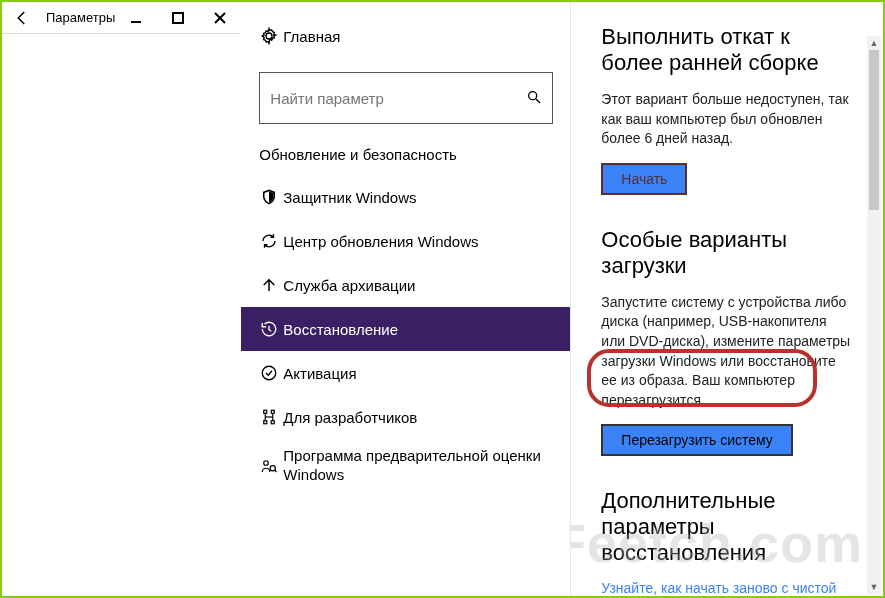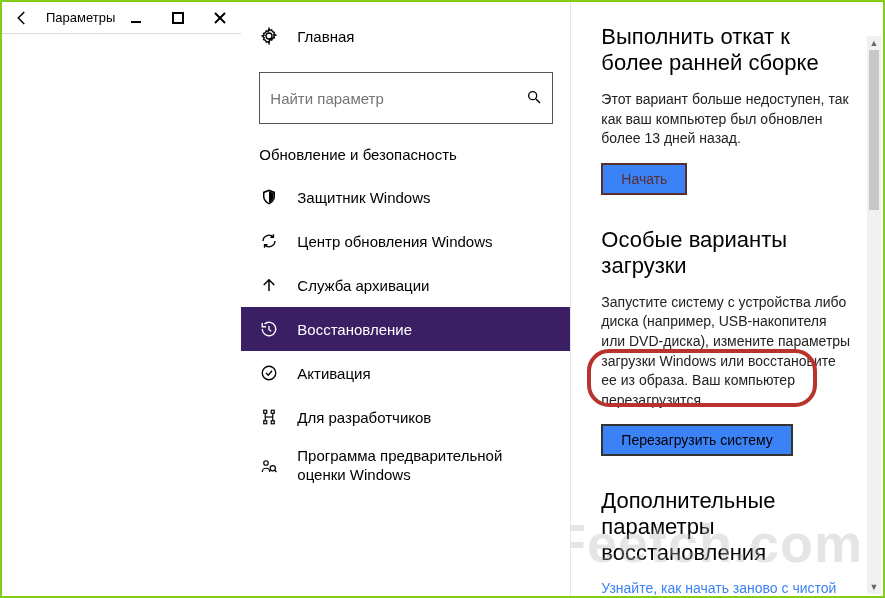--- a/index.html
+++ b/index.html
@@ -63,21 +63,21 @@
     bottom: 0;
     width: 1px;
     background: #e5e5e5;
   }
   .sidebar .row {
     display: flex;
     align-items: center;
     height: 44px;
     padding: 0 18px;
     font-size: 15px;
-    gap: 18px;
+    gap: 4px;
     cursor: default;
   }
   .sidebar .row.home { height: 40px; margin-bottom: 8px; }
   .sidebar .row.active {
     background: #3b1f65;
     color: #fff;
   }
   .sidebar .icon {
     width: 20px;
     height: 20px;
@@ -309,21 +309,21 @@
             </svg>
           </span>
         <span style="line-height:1.25">Программа предварительной оценки Windows</span>
       </div>
     </div>
 
     <div class="content">
 
       <div class="section">
         <h2>Выполнить откат к более ранней сборке</h2>
-        <p>Этот вариант больше недоступен, так как ваш компьютер был обновлен более 13 дней назад.</p>
+        <p>Этот вариант больше недоступен, так как ваш компьютер был обновлен более 6 дней назад.</p>
         <button class="btn" style="border-color:#5a2e2e;color:#5a2e2e">Начать</button>
       </div>
 
       <div class="section" style="position:relative">
         <h2>Особые варианты загрузки</h2>
         <p>Запустите систему с устройства либо диска (например, USB-накопителя или DVD-диска), измените параметры загрузки Windows или восстановите ее из образа. Ваш компьютер перезагрузится.</p>
         <button class="btn">Перезагрузить систему</button>
         <div class="highlight-ring" style="left:-14px;top:122px;width:230px;height:58px"></div>
       </div>
 

